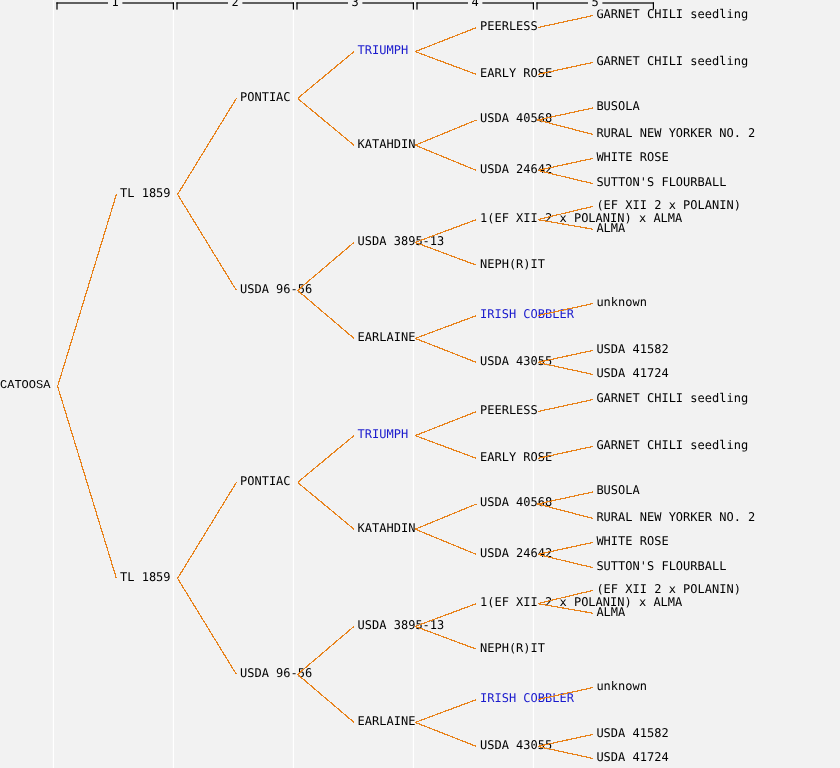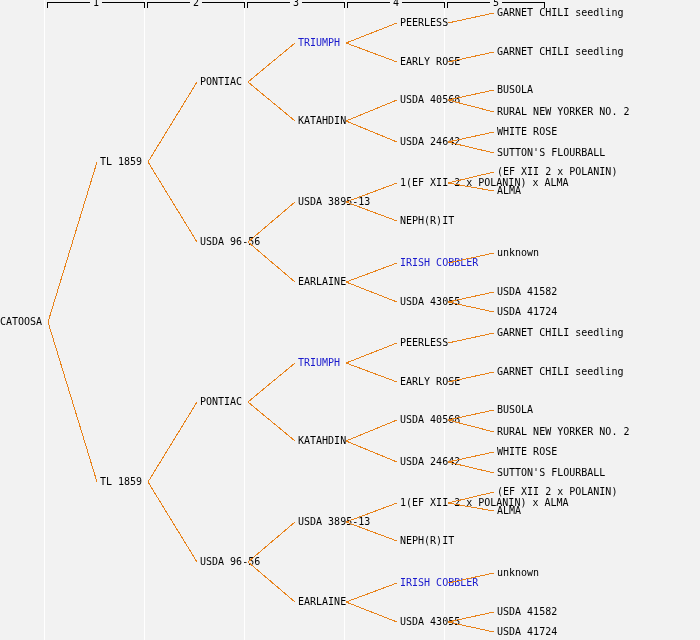--- a/index.html
+++ b/index.html
@@ -123,21 +123,21 @@
       <line x1="448" y1="503" x2="494" y2="492"></line>
       <line x1="448" y1="503" x2="494" y2="511"></line>
       <line x1="448" y1="263" x2="494" y2="253"></line>
       <line x1="448" y1="583" x2="494" y2="573"></line>
       <line x1="448" y1="302" x2="494" y2="292"></line>
       <line x1="448" y1="302" x2="494" y2="312"></line>
       <line x1="448" y1="622" x2="494" y2="612"></line>
       <line x1="448" y1="622" x2="494" y2="632"></line>
     </svg>
 
-<div class="node" style="left: 0px; top: 316px;">CATOOSA</div>
+<div class="node" style="left: 0px; top: 316px; font-family: Liberation Mono, monospace;">CATOOSA</div>
     <div class="node" style="left: 100px; top: 156px;">TL 1859</div>
     <div class="node" style="left: 200px; top: 76px;">PONTIAC</div>
     <div class="node" style="left: 200px; top: 236px;">USDA 96-56</div>
     <div class="node link" style="left: 298px; top: 37px;">TRIUMPH</div>
     <div class="node" style="left: 298px; top: 115px;">KATAHDIN</div>
     <div class="node" style="left: 298px; top: 196px;">USDA 3895-13</div>
     <div class="node" style="left: 298px; top: 276px;">EARLAINE</div>
     <div class="node" style="left: 400px; top: 17px;">PEERLESS</div>
     <div class="node" style="left: 400px; top: 56px;">EARLY ROSE</div>
     <div class="node" style="left: 400px; top: 94px;">USDA 40568</div>

